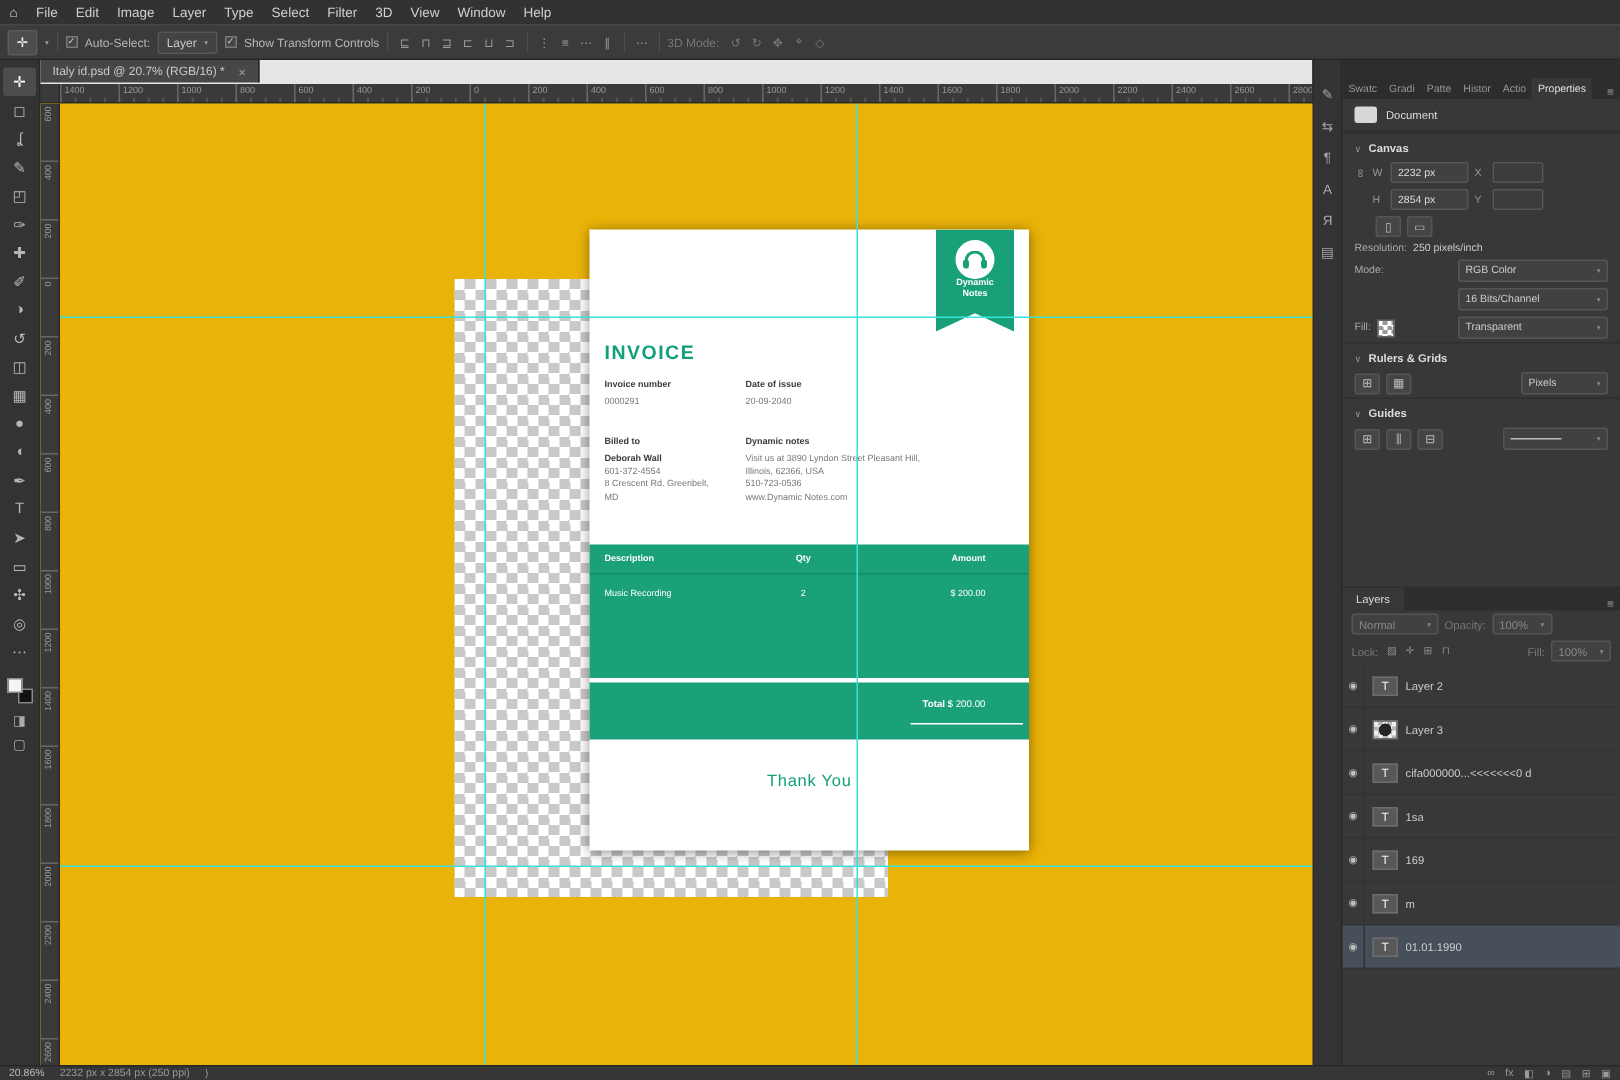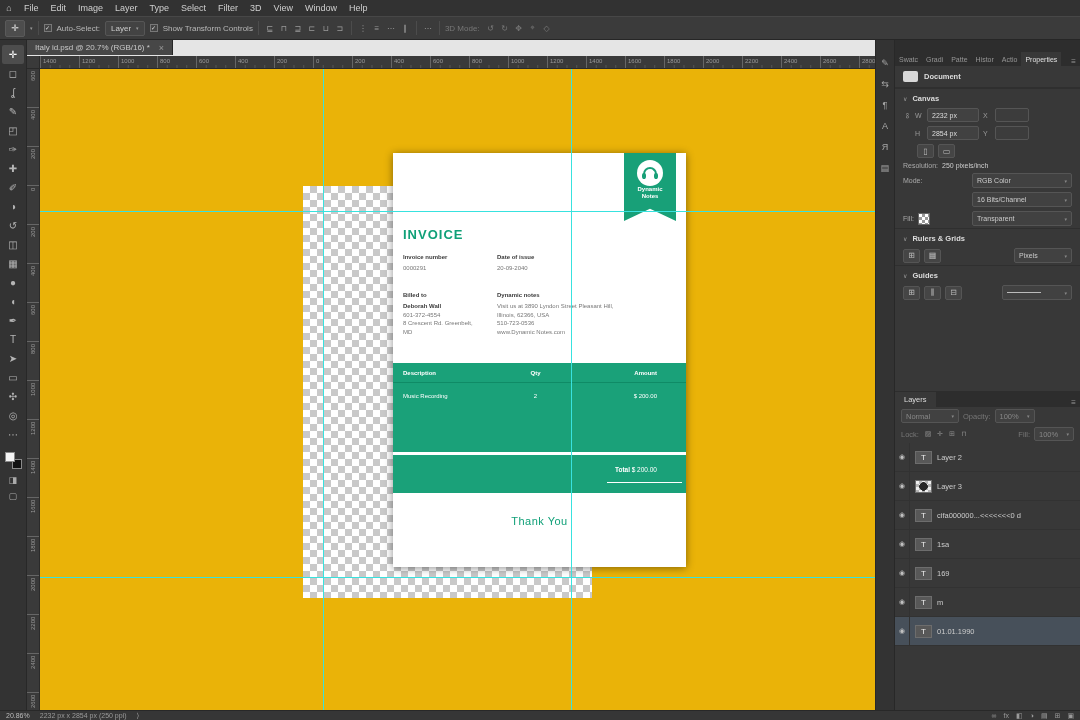--- a/index.html
+++ b/index.html
@@ -111,21 +111,21 @@
   #iconstrip span{color:#a8a8a8;font-size:9px}
   #panels{width:185px;background:#383838;display:flex;flex-direction:column}
   #panel-tabs{height:26px;background:#2d2d2d;display:flex;align-items:flex-end;flex:none;overflow:hidden}
   .panel-tab{height:14px;font-size:7px;color:#969696;padding:0 4px;display:flex;align-items:center;flex:none}
   .panel-tab.selected{background:#383838;color:#e0e0e0}
   .panel-menu{margin-left:auto;color:#999;font-size:8px;padding:0 4px}
 
   #properties{height:325px;flex:none;overflow:hidden;font-size:7px;color:#aaa}
   .doc-row{height:22px;display:flex;align-items:center;gap:6px;padding:0 8px;border-bottom:1px solid #2f2f2f}
   .doc-icon{width:15px;height:11px;background:#d8d8d8;border-radius:2px;flex:none}
-  .doc-row b{color:#ddd;font-size:7.5px;font-weight:bold}
+  .doc-row b{color:#ddd;font-size:7.5px;font-weight:normal}
   .sec-header{display:flex;gap:5px;align-items:center;font-size:7.5px;color:#ddd;font-weight:bold;
     padding:5px 8px 3px;border-top:1px solid #2f2f2f}
   .sec-header .chev{font-size:6px;color:#999;font-weight:normal}
   .prop-row{display:flex;align-items:center;gap:4px;padding:2px 8px}
   .fld-label{width:8px;color:#999;flex:none}
   .field{height:14px;background:#414141;border:1px solid #555;border-radius:2px;color:#ddd;
     display:flex;align-items:center;padding:0 4px;width:52px;flex:none}
   .field.empty{width:34px;background:#3c3c3c;color:#777}
   .link-icon{color:#999;font-size:8px;transform:rotate(90deg);width:8px;flex:none;text-align:center}
   .icon-btn{width:17px;height:14px;background:#454545;border:1px solid #555;border-radius:2px;

